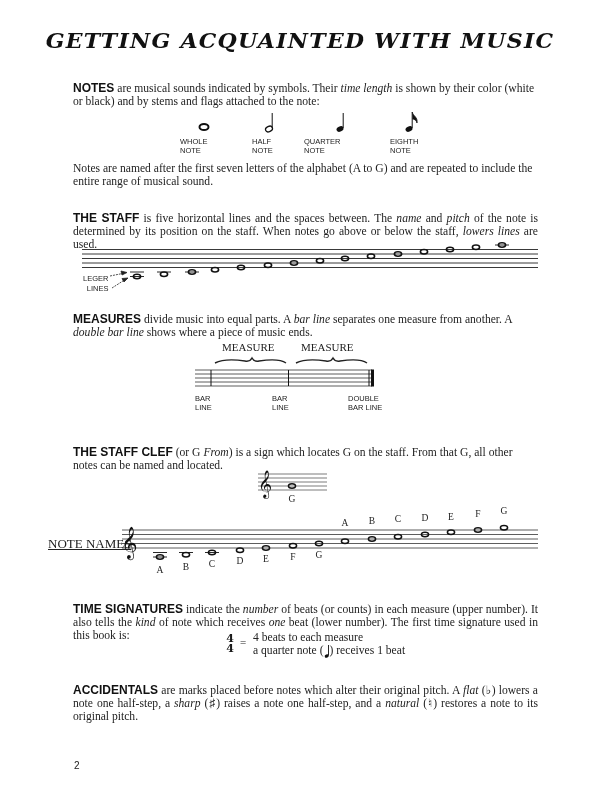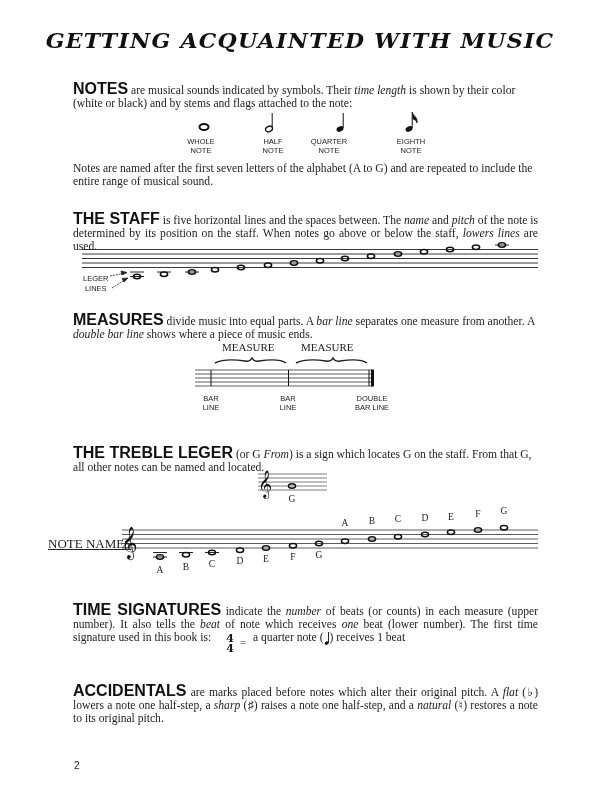--- a/index.html
+++ b/index.html
@@ -4,24 +4,24 @@
 <style>
   html, body { margin:0; padding:0; background:#fff; }
   body { width:600px; height:800px; position:relative; overflow:hidden; color:#1a1a1a;
          font-family:"DejaVu Serif", serif; }
   .abs { position:absolute; }
   .title { left:0; width:600px; top:28px; text-align:center; font-family:"DejaVu Serif", serif;
            font-weight:bold; font-style:italic; font-size:21px; letter-spacing:1.2px; color:#111;
            transform:scaleX(1.05); }
   .para { left:73px; width:465px; font-size:10.6px; line-height:13px; color:#222;
           font-family:"Liberation Serif", serif; font-size:11.6px; }
-  .para .lead { font-family:"Liberation Sans", sans-serif; font-weight:bold; font-size:16px; color:#111; }
+  .para .lead { font-family:"Liberation Sans", sans-serif; font-weight:bold; font-size:12px; color:#111; }
   .para i { font-style:italic; }
   .para.justify { text-align:justify; }
-  .cap { font-family:"Liberation Sans", sans-serif; font-size:7.5px; line-height:8.5px; text-align:center; color:#222; }
+  .cap { font-family:"Liberation Sans", sans-serif; font-size:7.5px; line-height:8.5px; color:#222; }
   .serifcap { font-family:"Liberation Serif", serif; font-size:10.5px; color:#222; }
   .notelabel { font-family:"Liberation Serif", serif; font-size:9.5px; color:#222; position:absolute; transform:translateX(-50%); }
   svg { position:absolute; overflow:visible; }
   .pagenum { left:74px; top:760px; font-family:"Liberation Sans", sans-serif; font-size:10px; }
   .ts { font-family:"DejaVu Serif", serif; font-weight:bold; font-size:11px; line-height:10px; text-align:center; }
 </style>
 </head>
 <body>
 
 <div class="abs title">GETTING ACQUAINTED WITH MUSIC</div>
@@ -105,21 +105,21 @@
     <line x1="495" y1="245" x2="509" y2="245"></line>
   </g>
 
   <g stroke="#222" stroke-width="0.8" fill="#222">
     <line x1="110" y1="276" x2="125" y2="273" stroke-dasharray="2,1"></line>
     <polygon points="127,272.5 121,271 122,275"></polygon>
     <line x1="112" y1="288" x2="126" y2="279" stroke-dasharray="2,1"></line>
     <polygon points="128,278 122,278.5 124,282"></polygon>
   </g>
 </svg>
-<div class="abs cap" style="left:83px;top:274px;text-align:center;font-size:7.5px;line-height:10px;">
+<div class="abs cap" style="left:83px;top:274px;text-align:right;font-size:7.5px;line-height:10px;">
   <div>LEGER</div>
     <div>LINES</div>
 </div>
 
 <div class="abs para" style="top:313px;">
   <span class="lead">MEASURES</span><span> divide music into equal parts. A </span><i>bar line</i><span> separates one measure from another. A </span><i>double bar line</i><span> shows where a piece of music ends.</span>
 </div>
 
 <div class="abs serifcap" style="left:222px;top:341px;font-size:11px;">MEASURE</div>
 <div class="abs serifcap" style="left:301px;top:341px;font-size:11px;">MEASURE</div>
@@ -147,21 +147,21 @@
 <div class="abs cap" style="left:272px;top:395px;width:32px;">
   <div>BAR</div>
     <div>LINE</div>
 </div>
 <div class="abs cap" style="left:348px;top:395px;width:48px;">
   <div>DOUBLE</div>
     <div>BAR LINE</div>
 </div>
 
 <div class="abs para" style="top:446px;">
-  <span class="lead">THE TREBLE LEGER</span><span>  (or G </span><i>From</i><span>) is a sign which locates G on the staff. From that G, all other notes can be named and located.</span>
+  <span class="lead">THE STAFF CLEF</span><span>  (or G </span><i>From</i><span>) is a sign which locates G on the staff. From that G, all other notes can be named and located.</span>
 </div>
 
 <svg style="left:0;top:0;" width="600" height="800">
   <g stroke="#444" stroke-width="0.7">
     <line x1="258" y1="474" x2="327" y2="474"></line>
     <line x1="258" y1="478" x2="327" y2="478"></line>
     <line x1="258" y1="482" x2="327" y2="482"></line>
     <line x1="258" y1="486" x2="327" y2="486"></line>
     <line x1="258" y1="490" x2="327" y2="490"></line>
   </g>
@@ -214,29 +214,30 @@
 <div class="notelabel" style="left:319px;top:550px;">G</div>
 <div class="notelabel" style="left:345px;top:518px;">A</div>
 <div class="notelabel" style="left:372px;top:516px;">B</div>
 <div class="notelabel" style="left:398px;top:514px;">C</div>
 <div class="notelabel" style="left:425px;top:513px;">D</div>
 <div class="notelabel" style="left:451px;top:512px;">E</div>
 <div class="notelabel" style="left:478px;top:509px;">F</div>
 <div class="notelabel" style="left:504px;top:506px;">G</div>
 
 <div class="abs para justify" style="top:603px;">
-  <span class="lead">TIME SIGNATURES</span><span> indicate the </span><i>number</i><span> of beats (or counts) in each measure (upper number). It also tells the </span><i>beat</i><span> of note which receives </span><i>one</i><span> beat (lower number). The first time signature used in this book is:</span>
+  <span class="lead">TIME SIGNATURES</span><span> indicate the </span><i>number</i><span> of beats (or counts) in each measure (upper number). It also tells the </span><i>kind</i><span> of note which receives </span><i>one</i><span> beat (lower number). The first time signature used in this book is:</span>
 </div>
 
 <div class="abs ts" style="left:225px;top:634px;width:10px;">
   <div>4</div>
   <div>4</div>
 </div>
 <div class="abs" style="left:240px;top:636px;font-size:11px;font-family:'Liberation Serif', serif;">=</div>
 <div class="abs" style="left:253px;top:631px;font-family:'Liberation Serif', serif;font-size:11.6px;line-height:13px;color:#222;">
+  <div>4 beats to each measure</div>
   <div><span>a quarter note (</span><span style="display:inline-block;width:6px;height:11px;position:relative;vertical-align:-2px;"><svg width="7" height="14" style="left:0;top:-1px;">
           <line x1="4.5" y1="1" x2="4.5" y2="11" stroke="#111" stroke-width="0.9"></line>
           <ellipse cx="2.8" cy="12" rx="2.2" ry="1.6" fill="#111" transform="rotate(-25 2.8 12)"></ellipse>
         </svg></span><span>) receives 1 beat</span></div>
 </div>
 
 <div class="abs para justify" style="top:684px;">
   <span class="lead">ACCIDENTALS</span><span> are marks placed before notes which alter their original pitch. A </span><i>flat</i><span> (♭) lowers a note one half-step, a </span><i>sharp</i><span> (♯) raises a note one half-step, and a </span><i>natural</i><span> (♮) restores a note to its original pitch.</span>
 </div>
 

